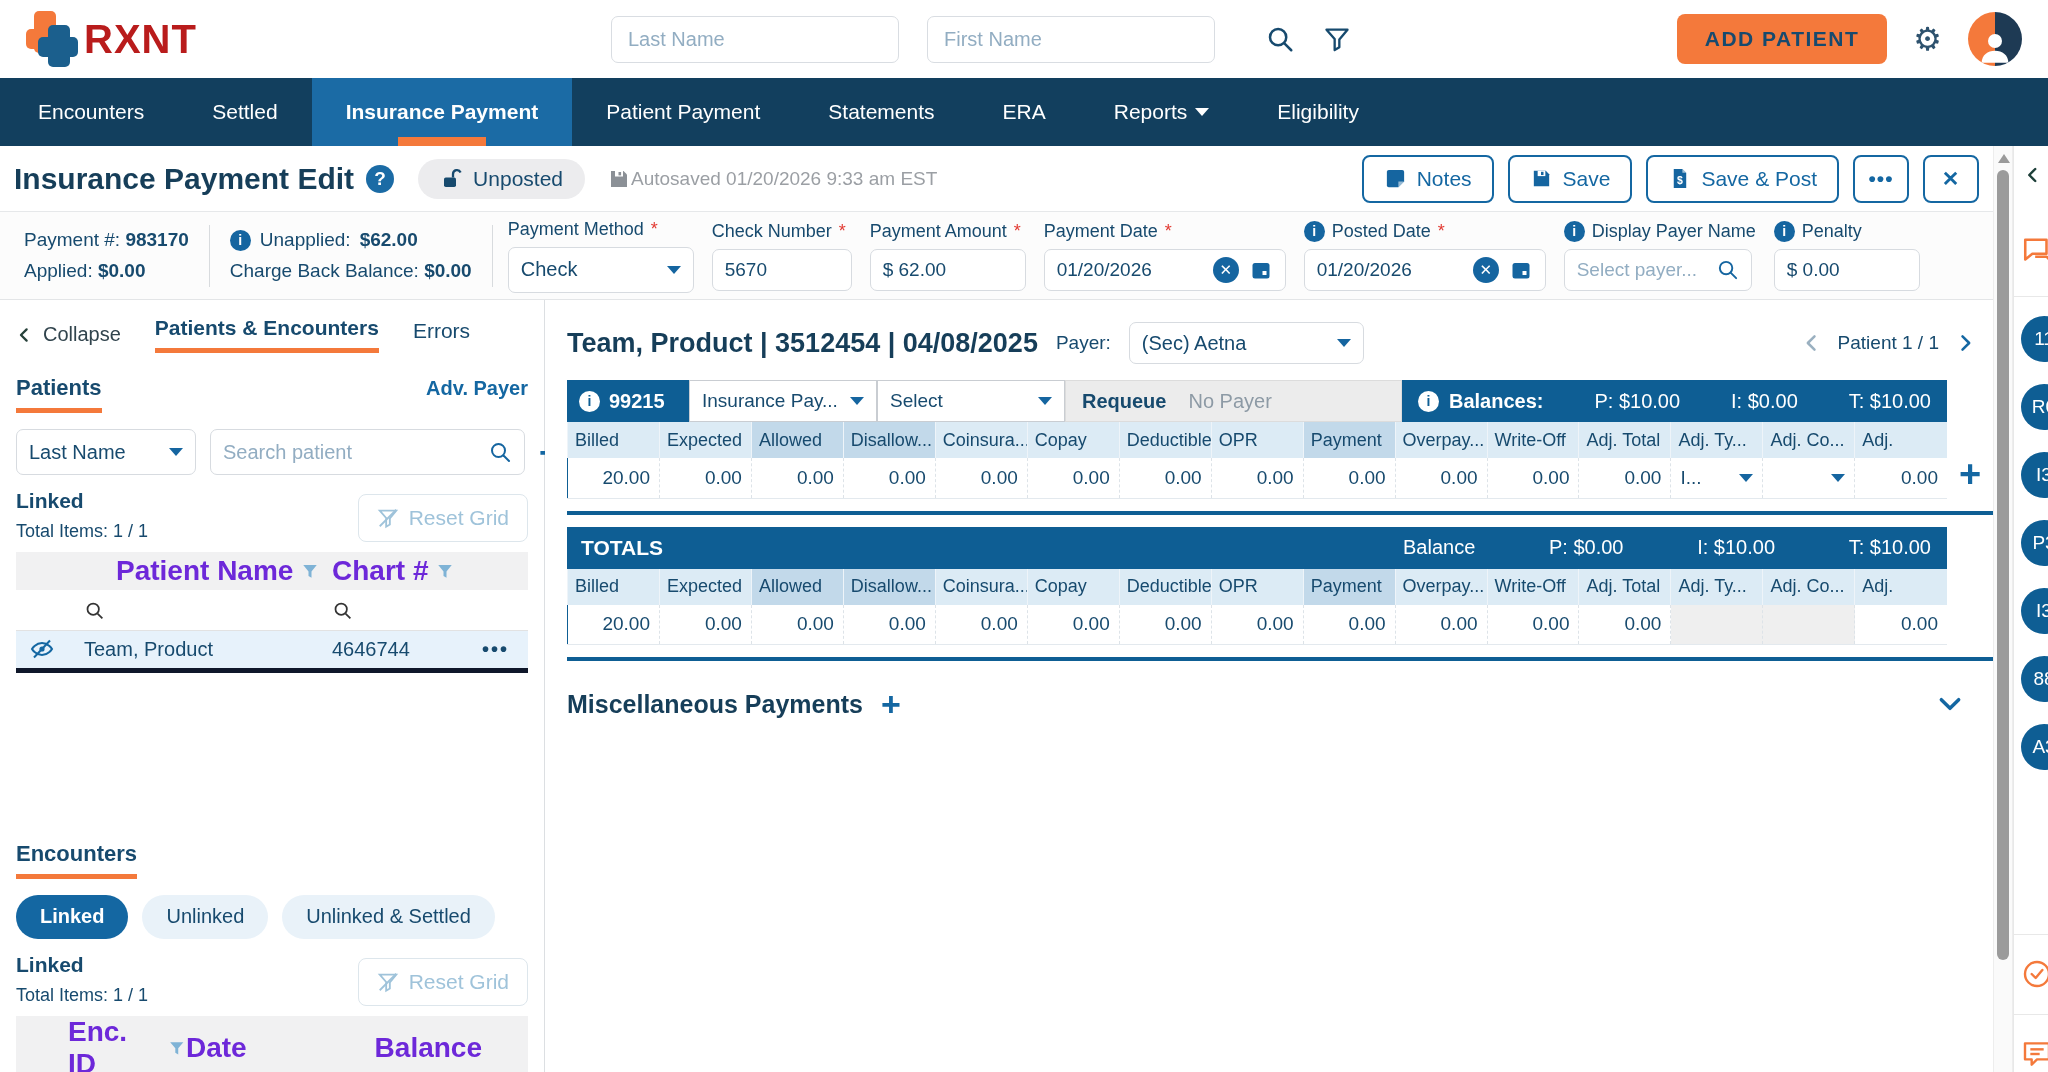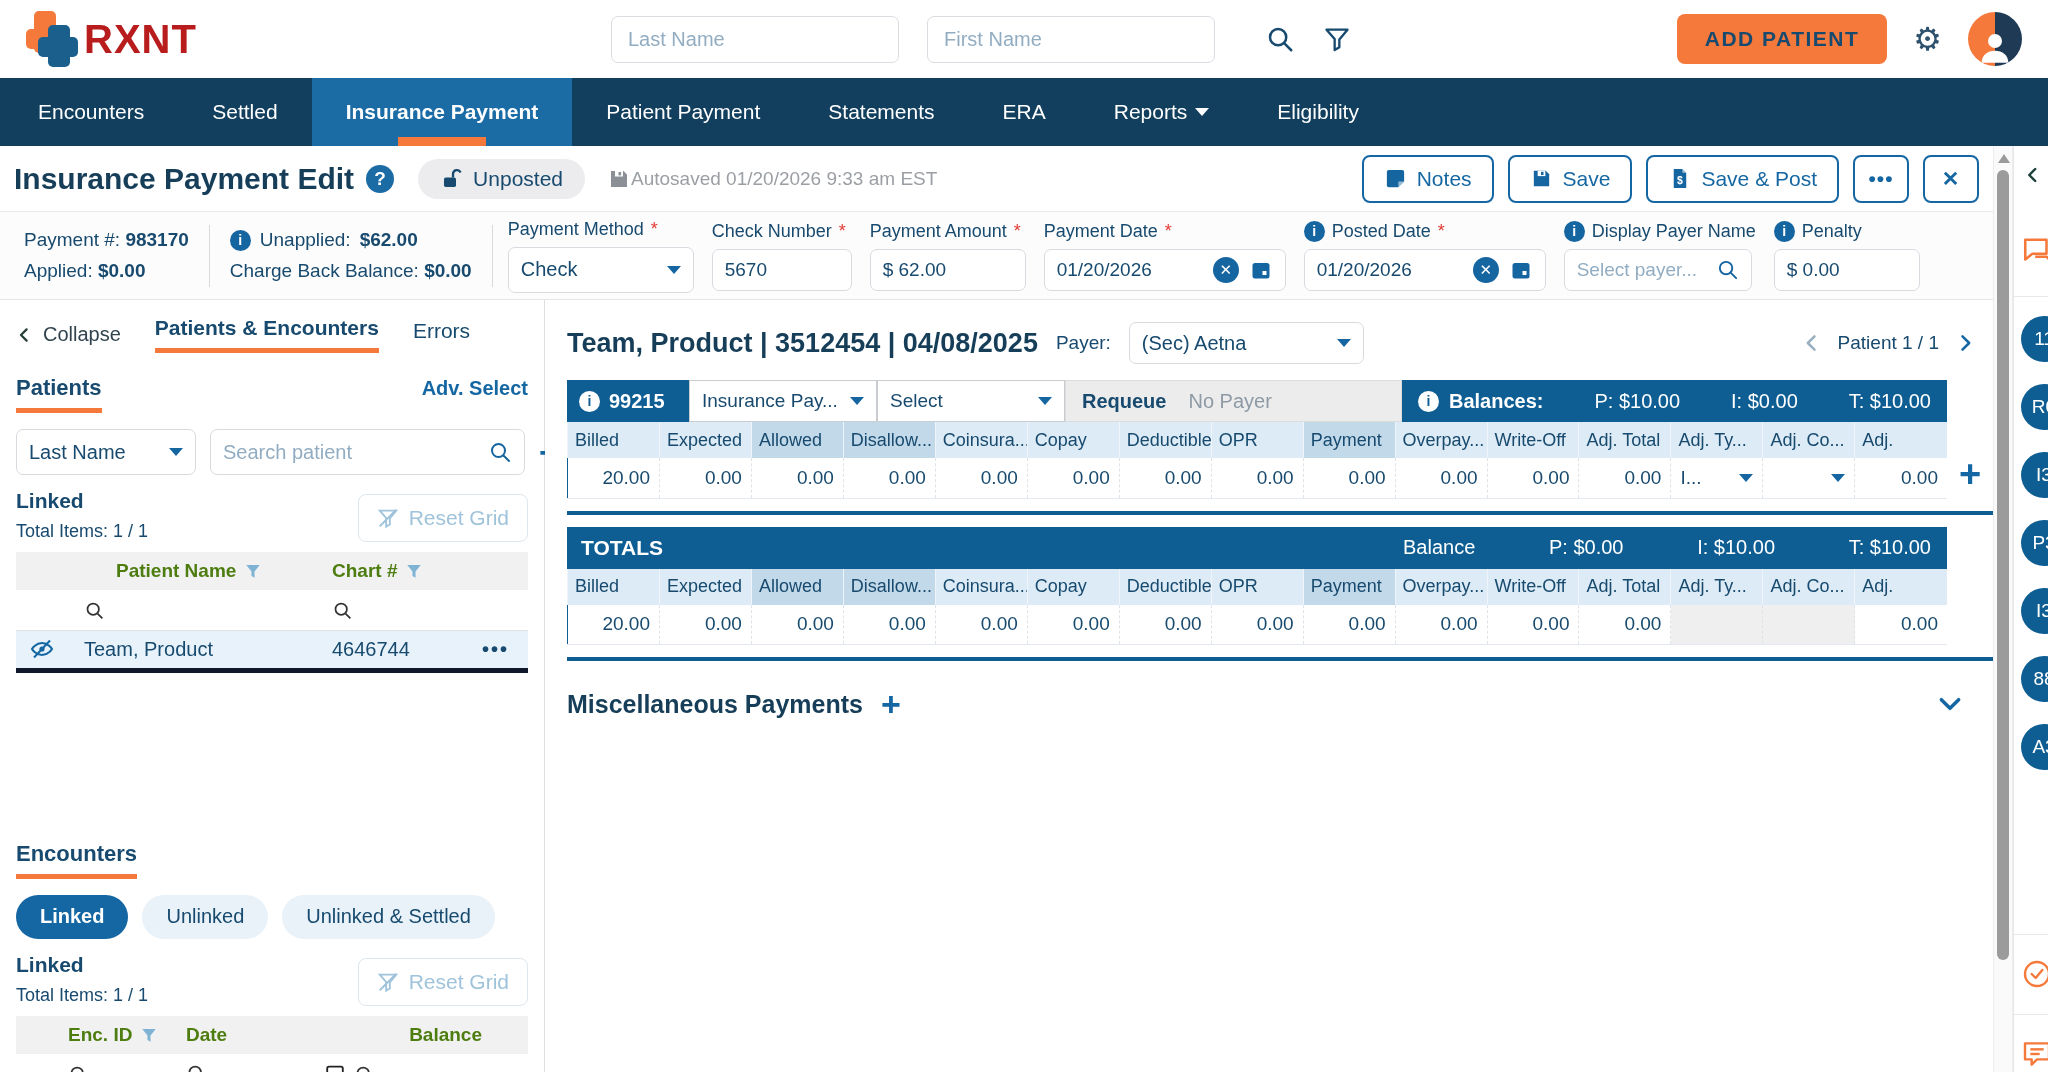--- a/index.html
+++ b/index.html
@@ -80,21 +80,21 @@
   .sb-select { width:180px; flex:none; }
   .sb-search { flex:1; height:46px; border:1px solid #d7dbe0; border-radius:7px; display:flex; align-items:center; padding:0 12px; }
   .sb-search input { border:none; outline:none; flex:1; font-size:20px; color:#174a6e; font-family:"Liberation Sans",sans-serif; }
   .sb-search input::placeholder { color:#92adc2; }
   .plus-blue { color:#1467a2; font-size:34px; font-weight:bold; cursor:pointer; line-height:1; }
   .linked-row { display:flex; align-items:flex-end; margin-top:14px; }
   .linked-lbl { font-size:21px; font-weight:bold; color:#174a6e; }
   .total-items { font-size:18px; color:#174a6e; margin-top:8px; }
   .reset-grid { margin-left:auto; display:flex; align-items:center; gap:10px; height:48px; padding:0 18px; border:1px solid #dde6ec; border-radius:8px; background:#fff; color:#9fc3da; font-size:21px; cursor:pointer; }
   table.sb-grid { width:100%; border-collapse:collapse; margin-top:10px; table-layout:fixed; }
-  .sb-grid th { background:#f1f1f2; font-size:19px; color:#4d7c0f; font-weight:bold; height:38px; text-align:left; }
+  .sb-grid th { background:#f1f1f2; font-size:28px; color:#6d28d9; font-weight:bold; height:38px; text-align:left; }
   .sb-grid td { height:40px; font-size:20px; color:#174a6e; border-bottom:5px solid #0f172a; }
   .sb-grid tr.filter td { border-bottom:1px solid #e2e2e2; color:#333; }
   .sb-grid tr.hl td { background:#e7f2fb; }
   .th-flex { display:flex; align-items:center; gap:8px; }
   .funnel-sm { width:18px; height:18px; color:#7fb3d6; }
   .dots { font-size:20px; letter-spacing:2px; color:#174a6e; font-weight:bold; cursor:pointer; }
   .pill-row { display:flex; gap:14px; margin-top:16px; }
   .pill { height:44px; border-radius:22px; padding:0 24px; display:flex; align-items:center; font-size:20px; background:#e9f2f9; color:#174a6e; cursor:pointer; }
   .pill.active { background:#1467a2; color:#fff; font-weight:bold; }
 
@@ -369,21 +369,21 @@
                 <polyline points="15,4 7,12 15,20" fill="none" stroke="#27413a" stroke-width="3.2" stroke-linecap="round" stroke-linejoin="round"></polyline>
               </svg>
             <span>Collapse</span>
           </span>
           <span class="sb-tab active">Patients &amp; Encounters</span>
           <span class="sb-tab">Errors</span>
         </div>
 
         <div class="sec-head">
           <span class="sec-title">Patients</span>
-          <span class="adv-search">Adv. Select</span>
+          <span class="adv-search">Adv. Payer</span>
         </div>
 
         <div class="search-row">
           <div class="select-box sb-select">
             <span>Last Name</span>
               <span class="caret"></span>
           </div>
           <div class="sb-search">
             <input placeholder="Search patient" style="">
             <svg class="ic" width="24" height="24" viewBox="0 0 24 24">

